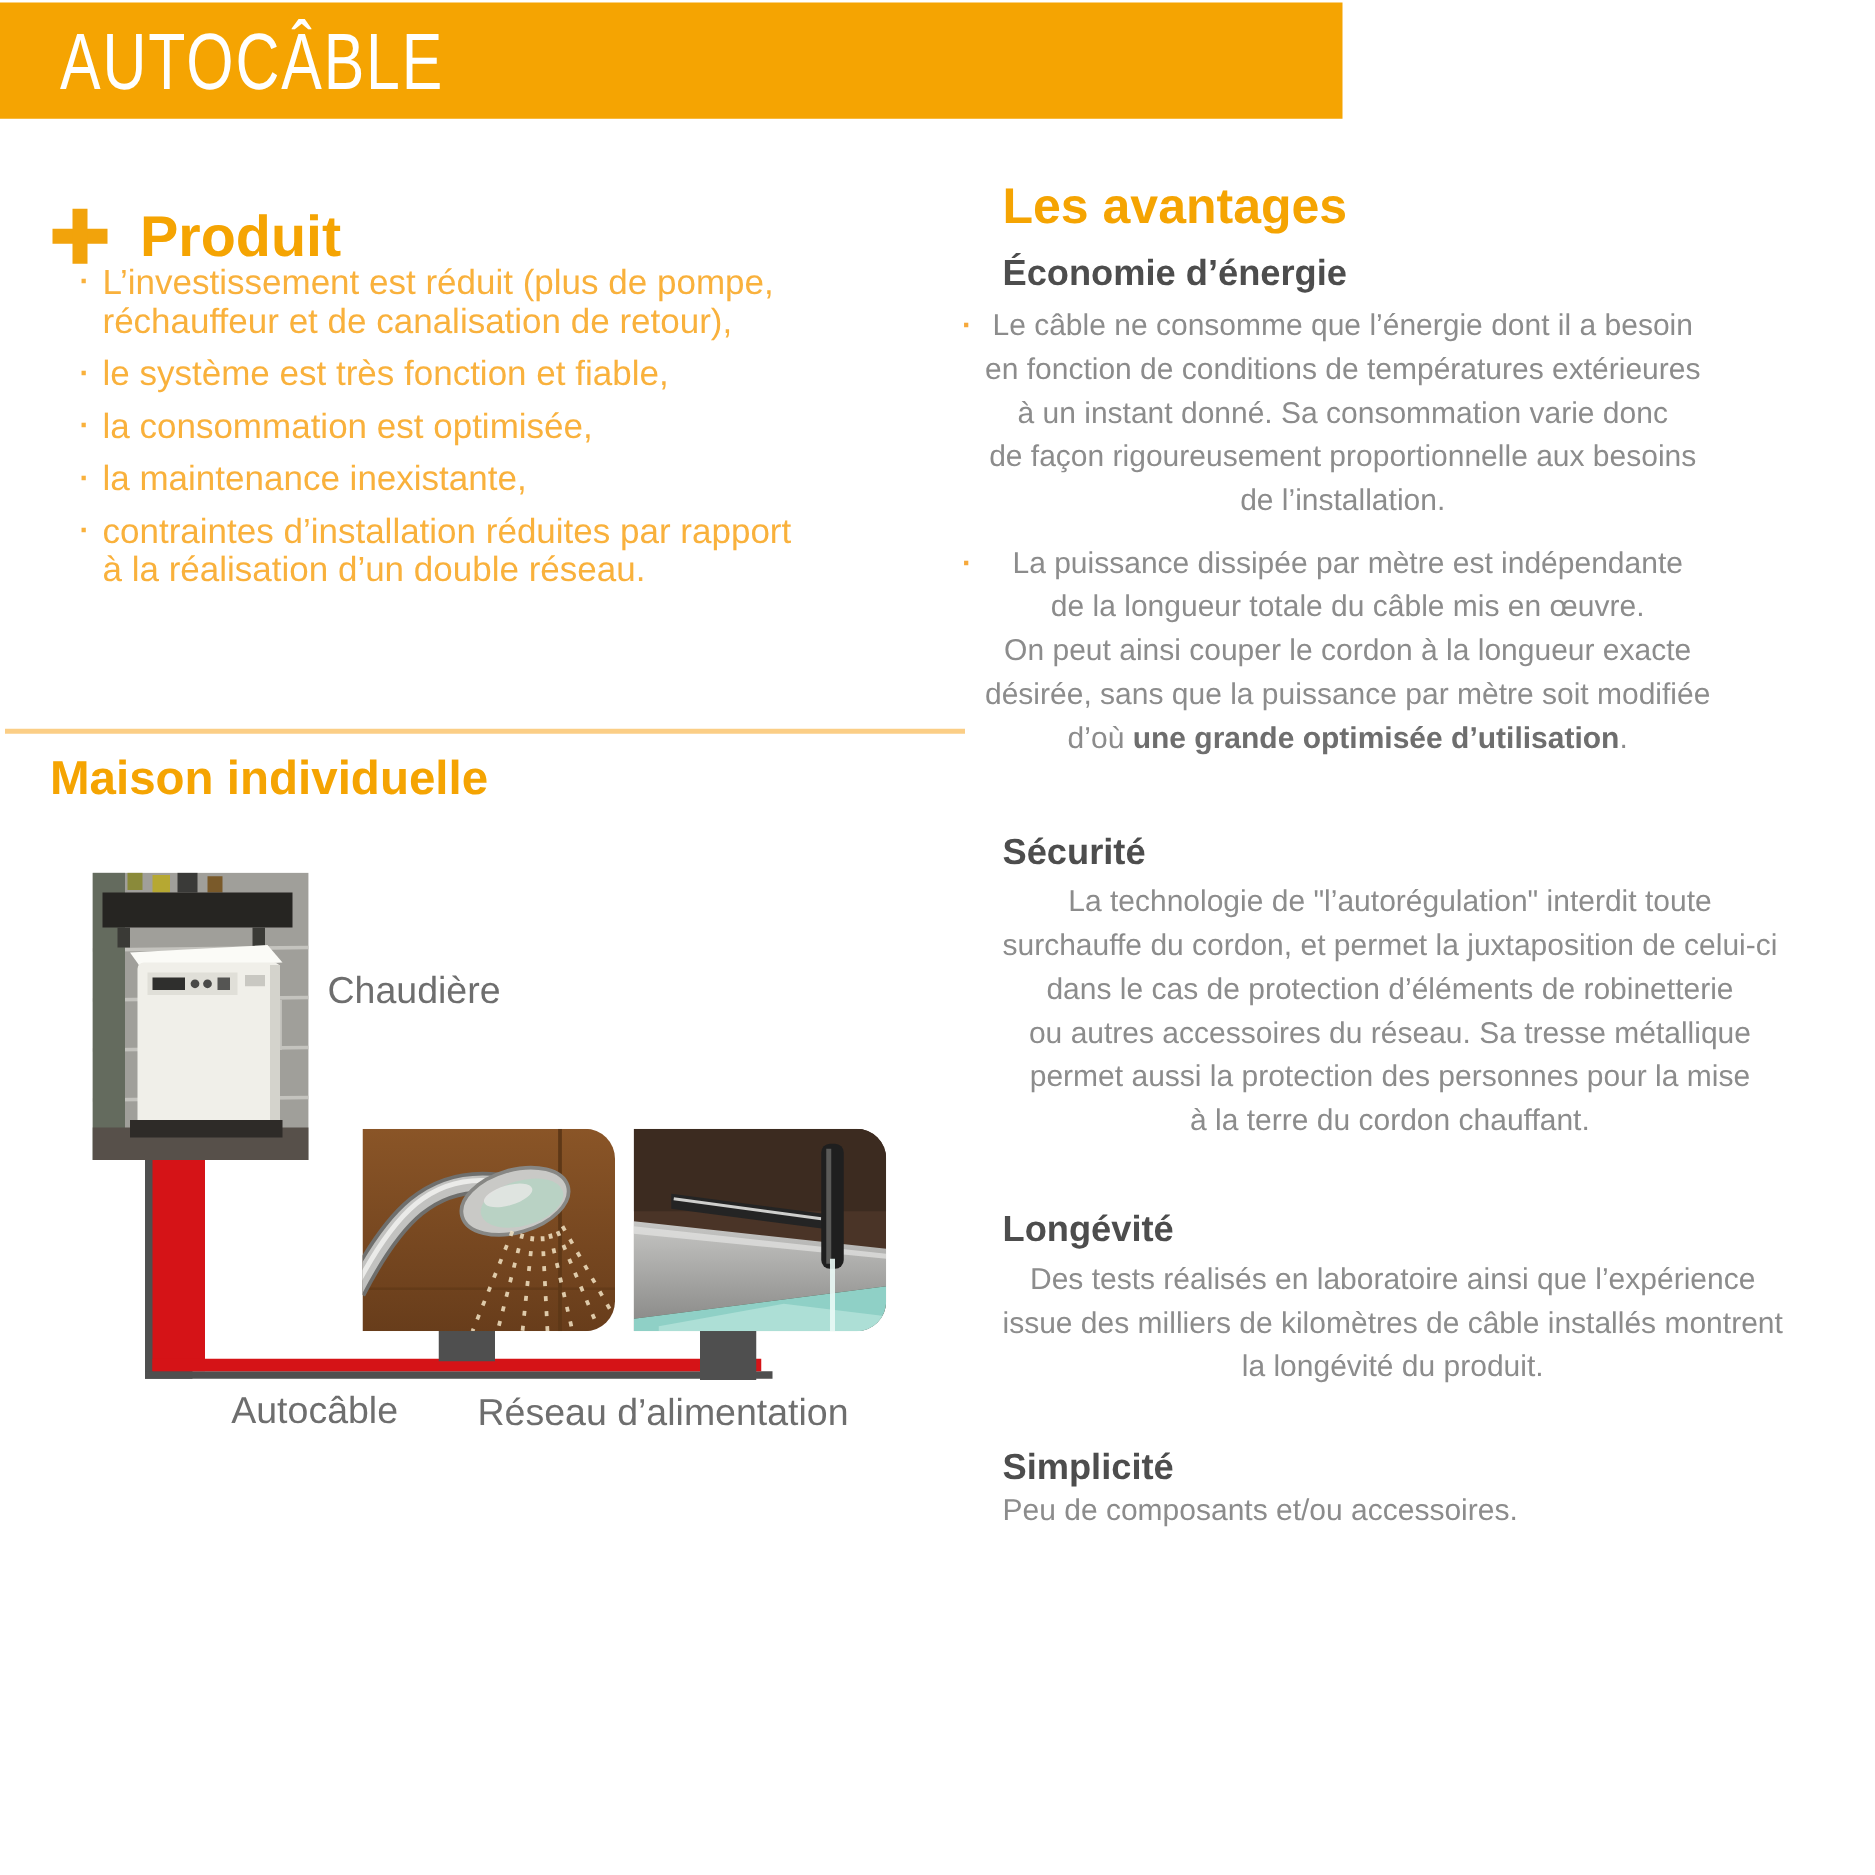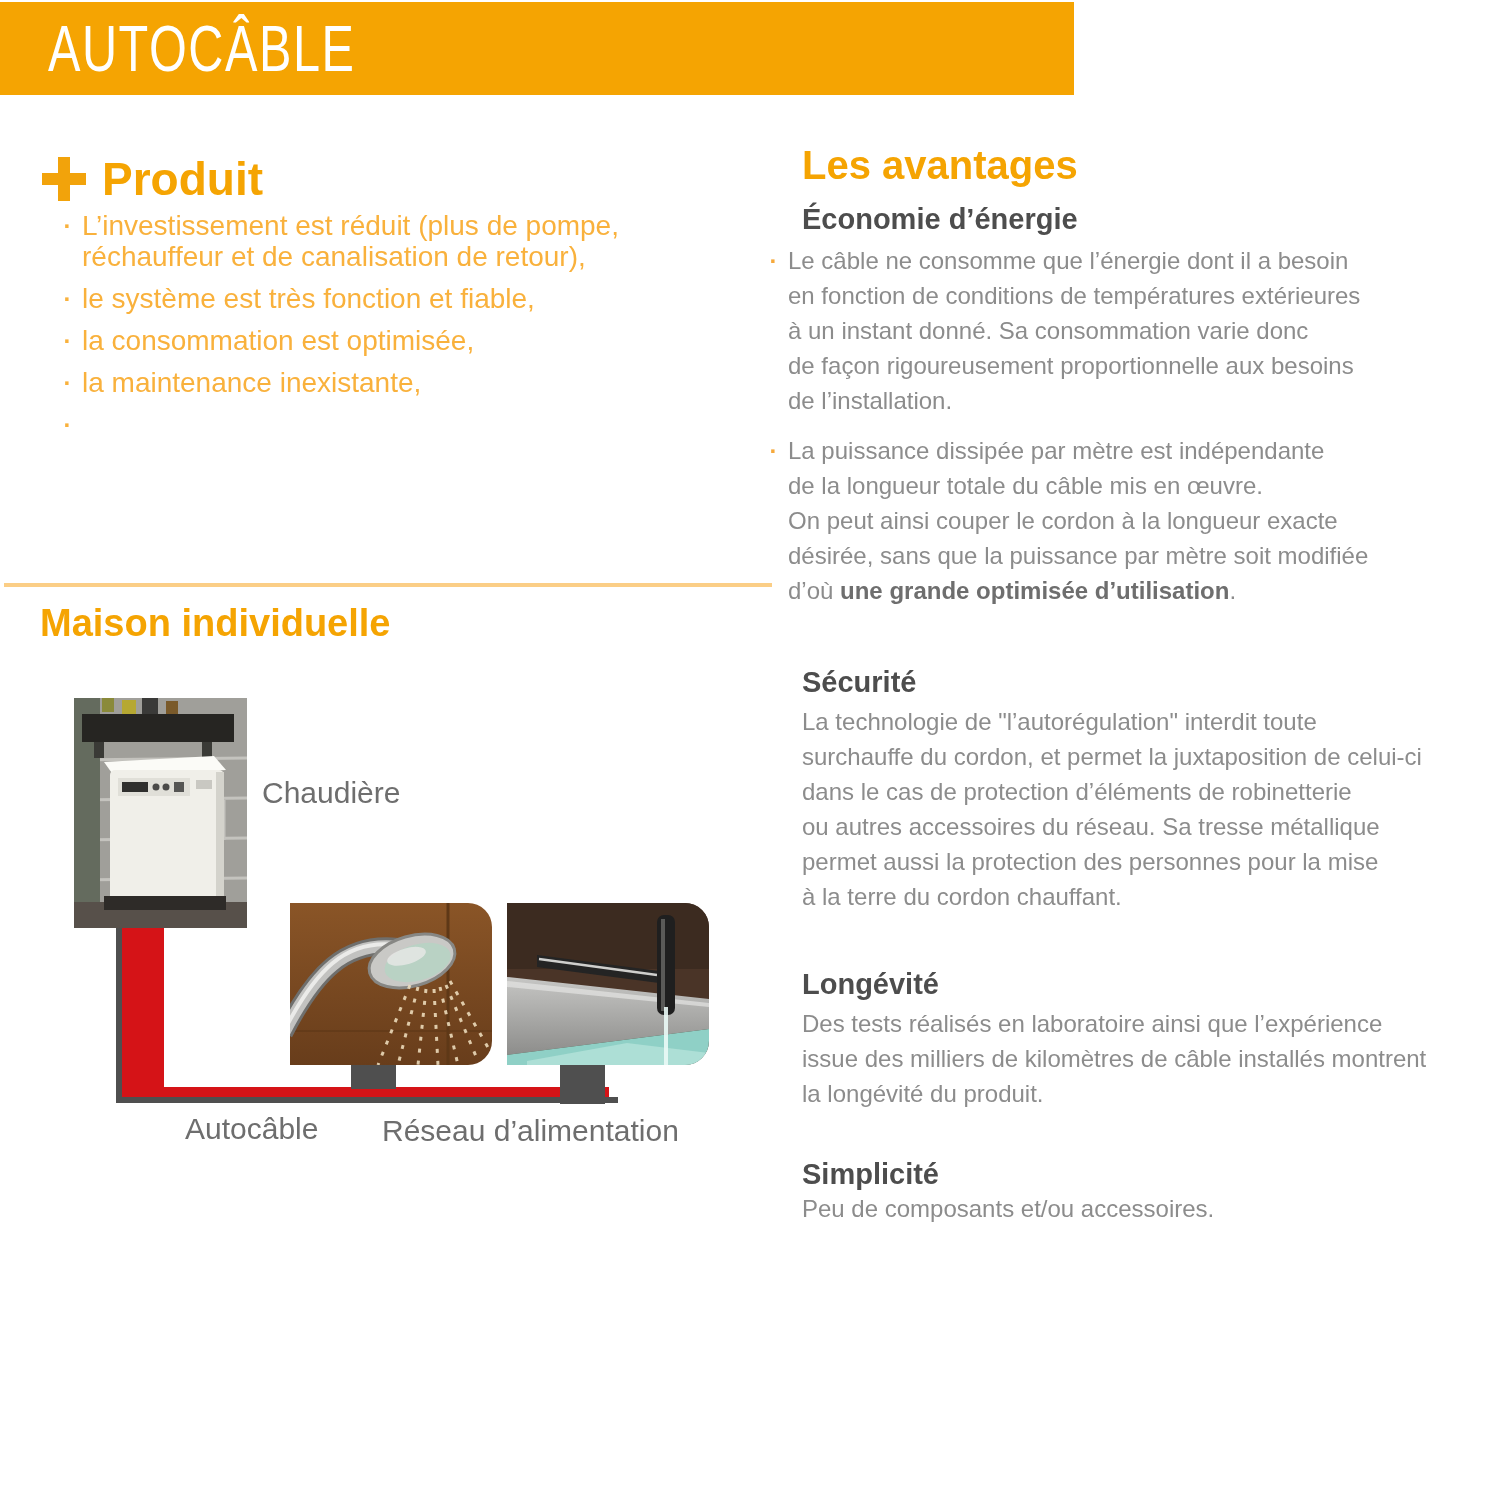--- a/index.html
+++ b/index.html
@@ -9,21 +9,21 @@
   
   .banner{left:0;top:2px;width:1042px;height:93px;background:#F5A402;display:flex;align-items:center;}
   .banner h1{margin:0 0 0 16px;color:#ffffff;font-size:64px;font-weight:400;letter-spacing:2px;
              transform:scaleX(0.76);transform-origin:left center;white-space:nowrap;}
 
   
   .produit-head{left:10px;top:152px;display:flex;align-items:center;gap:16px;}
   .plus-icon{position:relative;width:44px;height:44px;flex:0 0 44px;}
   .plus-icon .bar-h{position:absolute;left:0;top:16px;width:44px;height:12px;background:#F2A30B;}
   .plus-icon .bar-v{position:absolute;left:16px;top:0;width:12px;height:44px;background:#F2A30B;}
-  .produit-title{margin:0;font-size:46px;font-weight:700;color:#F5A402;}
+  .produit-title{margin:10px;font-size:46px;font-weight:700;color:#F5A402;}
 
   ul.bullets{list-style:none;margin:0;padding:0;}
   .bullets li{display:flex;gap:9px;align-items:flex-start;}
   .bullets .marker{flex:0 0 11px;text-align:center;font-weight:700;}
 
   .produit-list{left:62px;top:210px;width:660px;}
   .produit-list li{margin-bottom:11px;}
   .produit-list .marker{color:#F9B13C;font-size:24px;line-height:31px;}
   .produit-list .bt{color:#F9B13C;font-size:28px;line-height:31px;white-space:pre;}
 
@@ -46,21 +46,21 @@
   .line-red-v{left:122px;top:928px;width:10px;height:169px;background:#D51317;}
   .line-red-h{left:122px;top:1087px;width:455px;height:10px;background:#D51317;}
   .line-dark-h{left:116px;top:1097px;width:470px;height:6px;}
   .stub-shower{left:351px;top:1063px;width:13px;height:26px;}
   .stub-faucet{left:560px;top:1063px;width:13px;height:41px;}
 
   
   .avantages-title{left:770px;top:143px;margin:0;font-size:40px;font-weight:700;color:#F5A402;}
   .sub-heading{margin:0;font-size:29px;font-weight:700;color:#4D4D4D;white-space:pre;}
   .h-econ{left:770px;top:203px;}
-  .body-text{color:#8C8C8C;font-size:24px;line-height:35px;white-space:pre;}
+  .body-text{color:#8C8C8C;font-size:24px;line-height:35px;white-space:pre;text-align:center;}
   .econ-list{left:768px;top:243px;width:720px;}
   .econ-list li{margin-bottom:15px;}
   .econ-list .marker{color:#F6A93C;font-size:24px;line-height:35px;}
   .body-text strong{color:#6E6E6E;font-weight:700;}
   .h-securite{left:770px;top:666px;}
   .p-securite{left:770px;top:704px;}
   .h-longevite{left:770px;top:968px;}
   .p-longevite{left:770px;top:1006px;}
   .h-simplicite{left:770px;top:1158px;}
   .p-simplicite{left:770px;top:1191px;}
@@ -93,20 +93,22 @@
   <li>
     <span class="marker">·</span>
     <span class="bt">la consommation est optimisée,</span>
   </li>
   <li>
     <span class="marker">·</span>
     <span class="bt">la maintenance inexistante,</span>
   </li>
   <li>
     <span class="marker">·</span>
+    <span class="bt">contraintes d’installation réduites par rapport
+à la réalisation d’un double réseau.</span>
   </li>
 </ul>
 
 <div class="abs divider"></div>
 <h2 class="abs maison-title">Maison individuelle</h2>
 
 <div class="abs photo photo-chaudiere">
   <svg width="173" height="230" viewBox="0 0 173 230" xmlns="http://www.w3.org/2000/svg">
     <rect width="173" height="230" fill="#a09f9a"></rect>
     <g stroke="#c4c3be" stroke-width="3">

